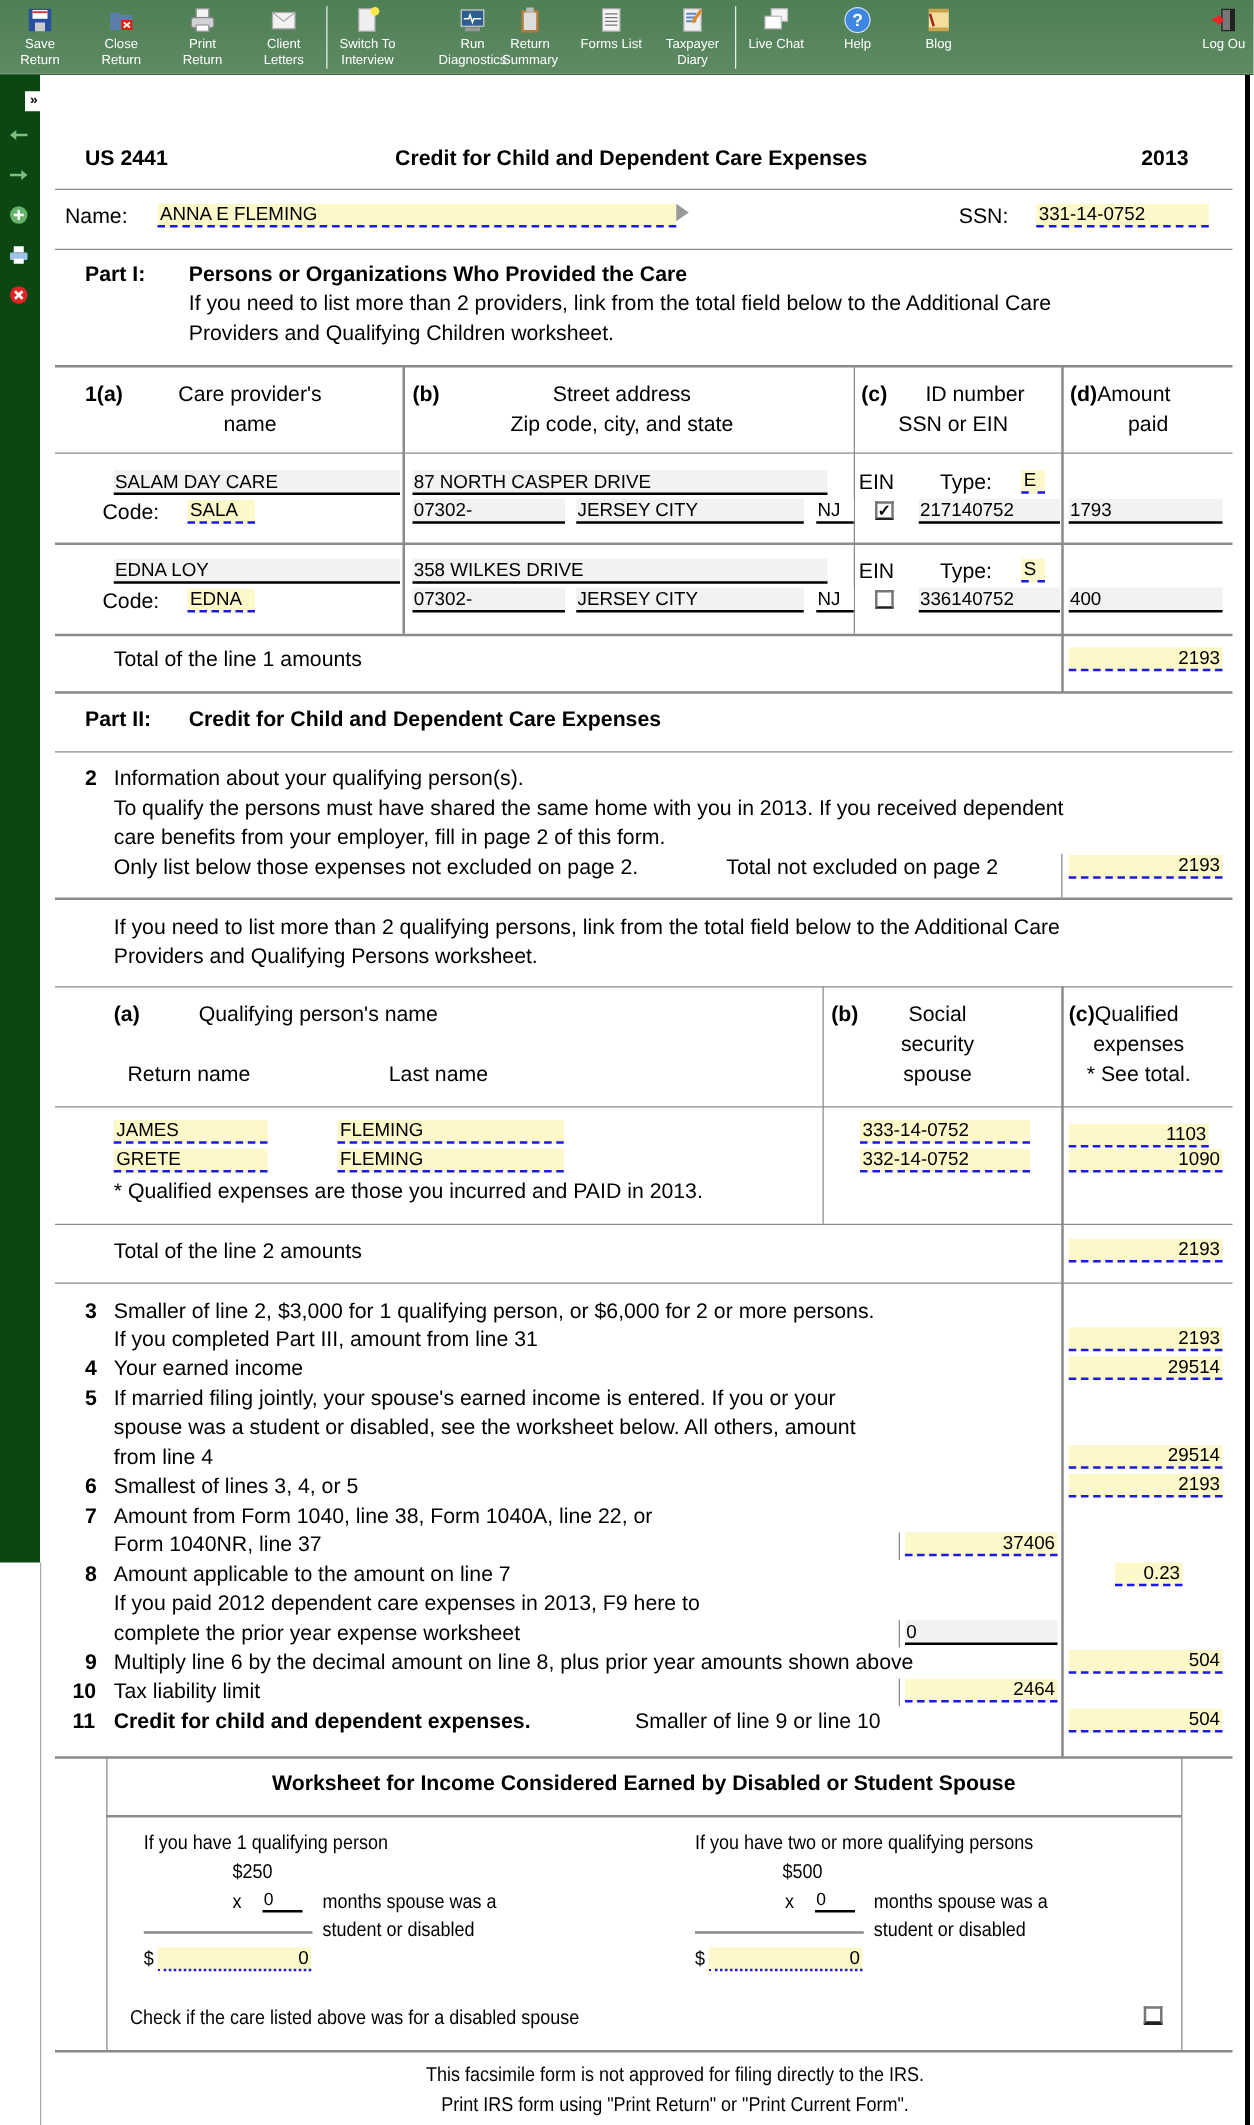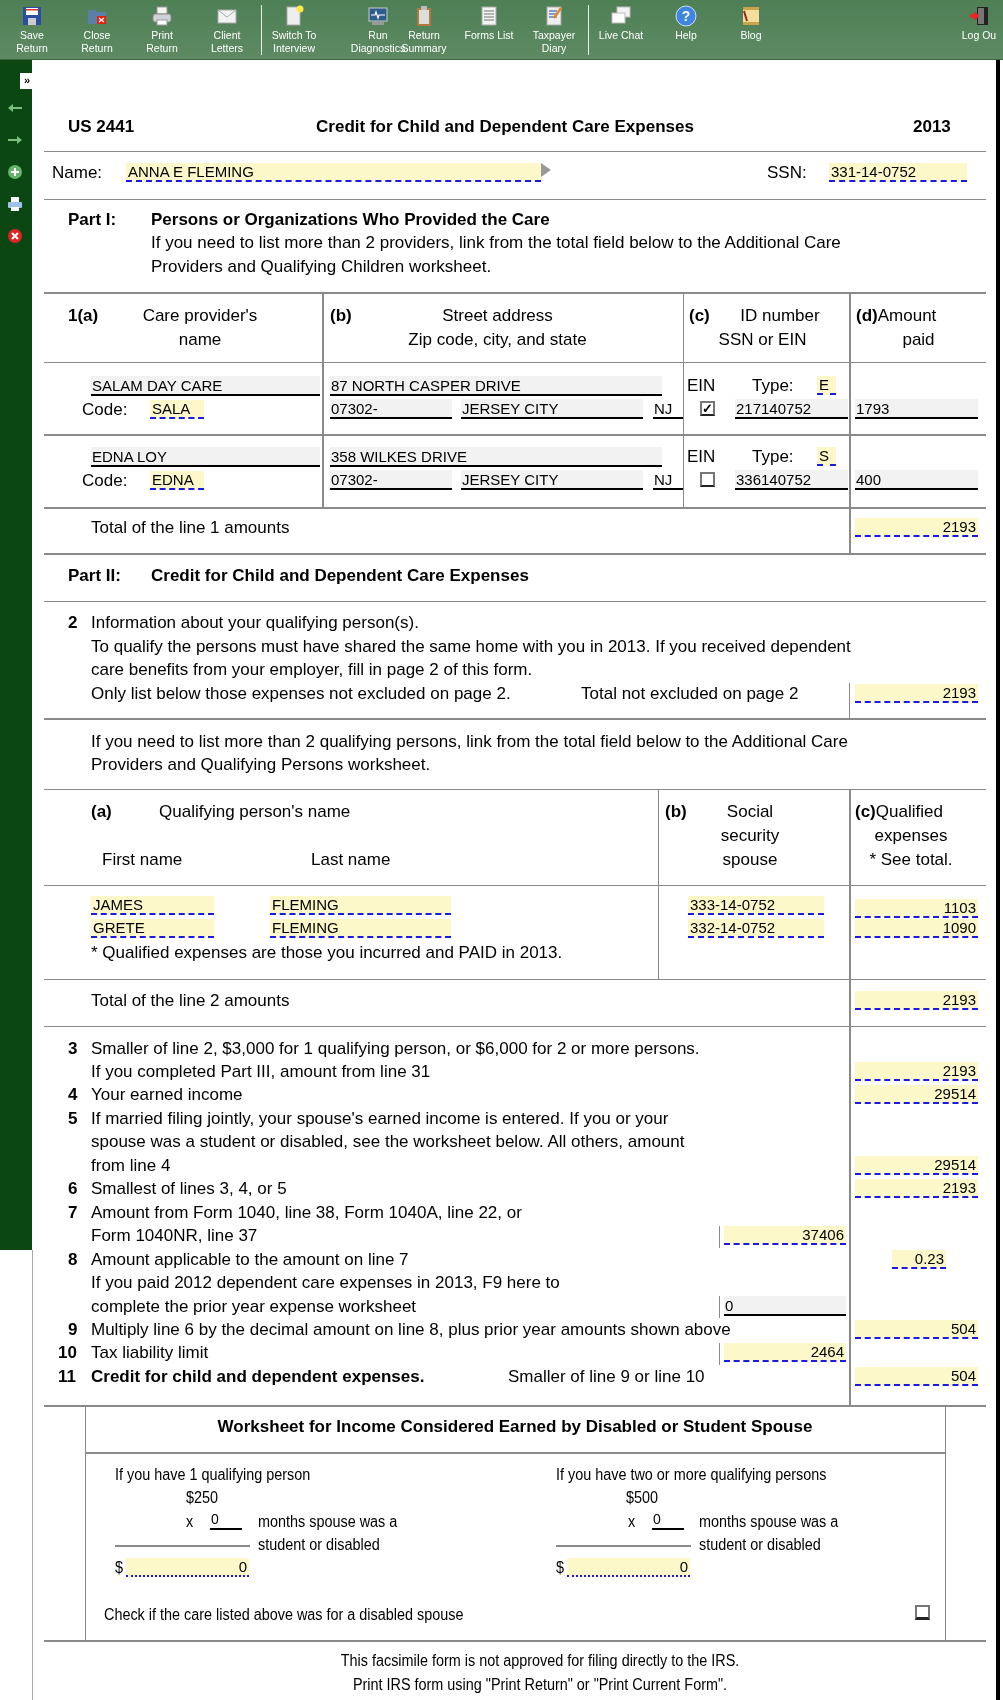--- a/index.html
+++ b/index.html
@@ -268,36 +268,36 @@
 
 <div class="t" style="left:91px;top:732px">If you need to list more than 2 qualifying persons,  link from the total field below to the Additional Care</div>
 <div class="t" style="left:91px;top:755px">Providers and Qualifying Persons worksheet.</div>
 <div class="hl1" style="left:44px;top:789px;width:942px"></div>
 
 <div class="vl1" style="left:658px;top:789px;height:190px"></div>
 <div class="vl" style="left:849px;top:789px;height:237px"></div>
 
 <div class="t b" style="left:91px;top:802px">(a)</div>
 <div class="t" style="left:159px;top:802px">Qualifying person's name</div>
-<div class="t" style="left:102px;top:850px">First name</div>
+<div class="t" style="left:102px;top:850px">Return name</div>
 <div class="t" style="left:311px;top:850px">Last name</div>
 <div class="t b" style="left:665px;top:802px">(b)</div>
 <div class="t c" style="left:700px;top:802px;width:100px">Social</div>
 <div class="t c" style="left:700px;top:826px;width:100px">security</div>
 <div class="t c" style="left:700px;top:850px;width:100px">spouse</div>
 <div class="t" style="left:855px;top:802px"><b>(c)</b><span>Qualified</span></div>
 <div class="t c" style="left:855px;top:826px;width:112px">expenses</div>
 <div class="t c" style="left:855px;top:850px;width:112px">* See total.</div>
 <div class="hl1" style="left:44px;top:885px;width:942px"></div>
 
 <div>
   <div class="fld" style="left:91px;top:896px;width:123px">JAMES</div>
   <div class="fld" style="left:270px;top:896px;width:181px">FLEMING</div>
   <div class="fld" style="left:688px;top:896px;width:136px">333-14-0752</div>
-  <div class="fld r" style="left:855px;top:899px;width:123px">1103</div>
+  <div class="fld r" style="left:855px;top:899px;width:112px">1103</div>
 </div>
 <div>
   <div class="fld" style="left:91px;top:919px;width:123px">GRETE</div>
   <div class="fld" style="left:270px;top:919px;width:181px">FLEMING</div>
   <div class="fld" style="left:688px;top:919px;width:136px">332-14-0752</div>
   <div class="fld r" style="left:855px;top:919px;width:123px">1090</div>
 </div>
 <div class="t" style="left:91px;top:943px">*  Qualified expenses are those you incurred and PAID in 2013.</div>
 <div class="hl1" style="left:44px;top:979px;width:942px"></div>
 

